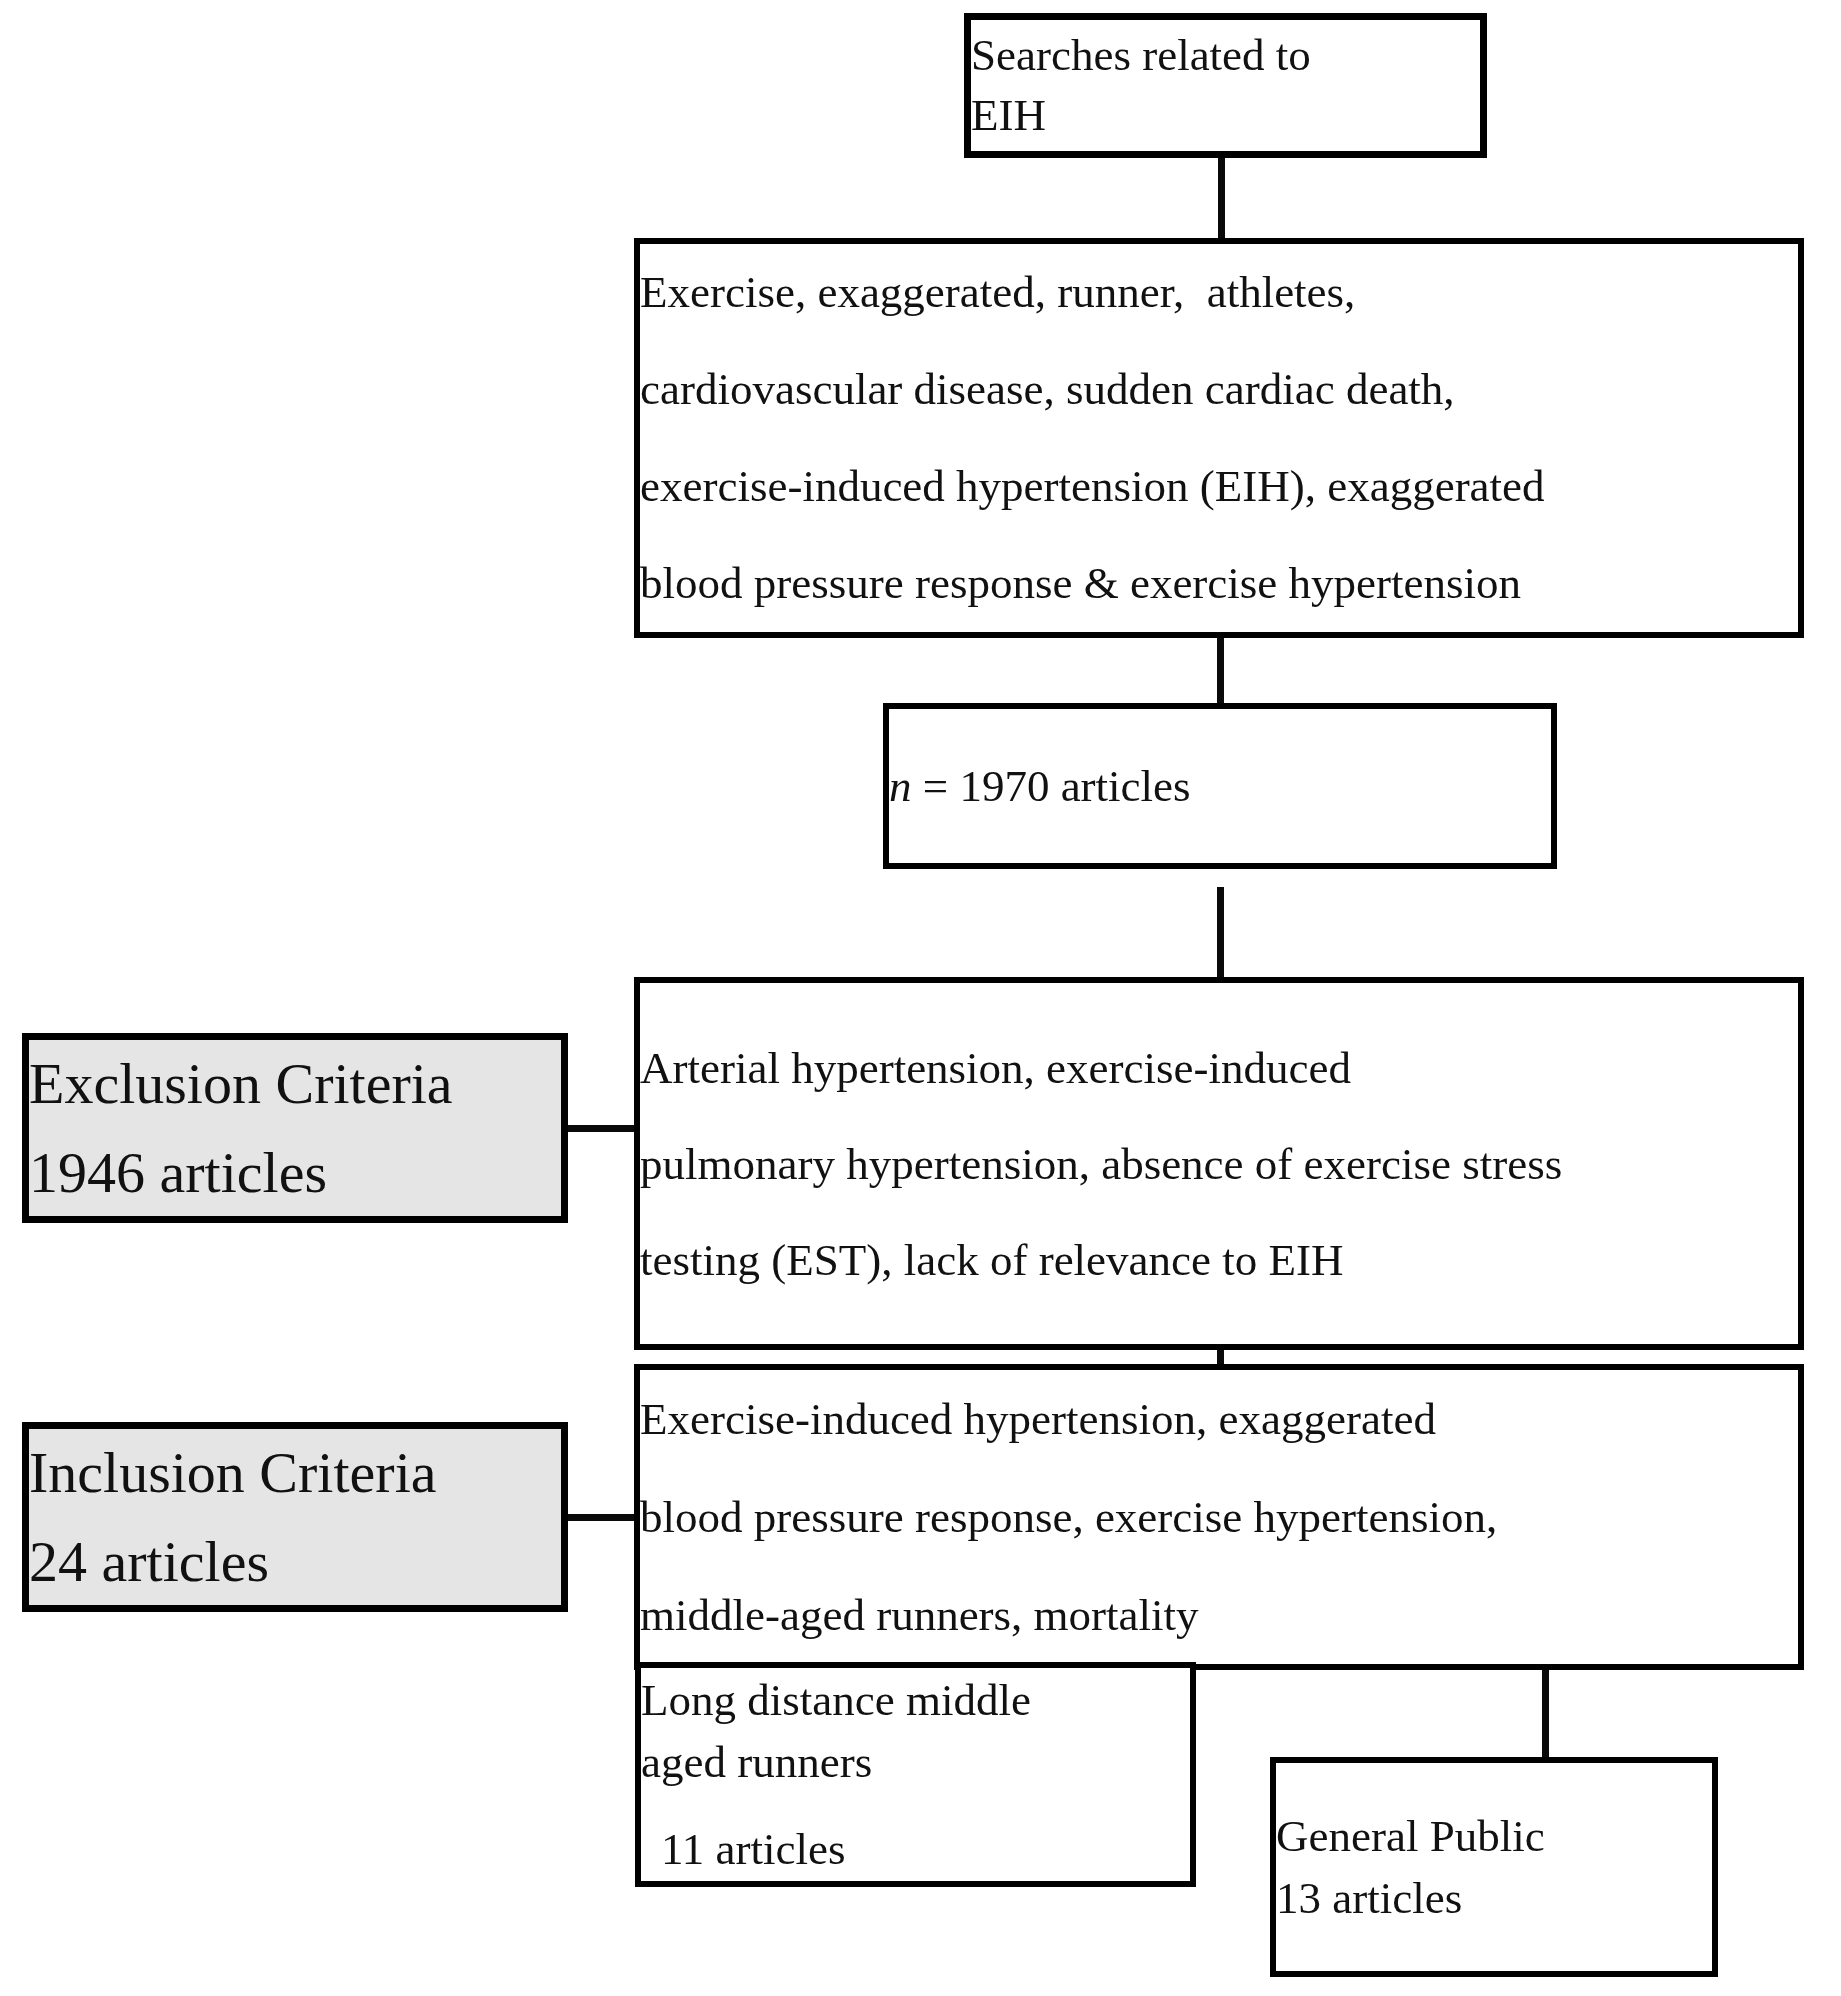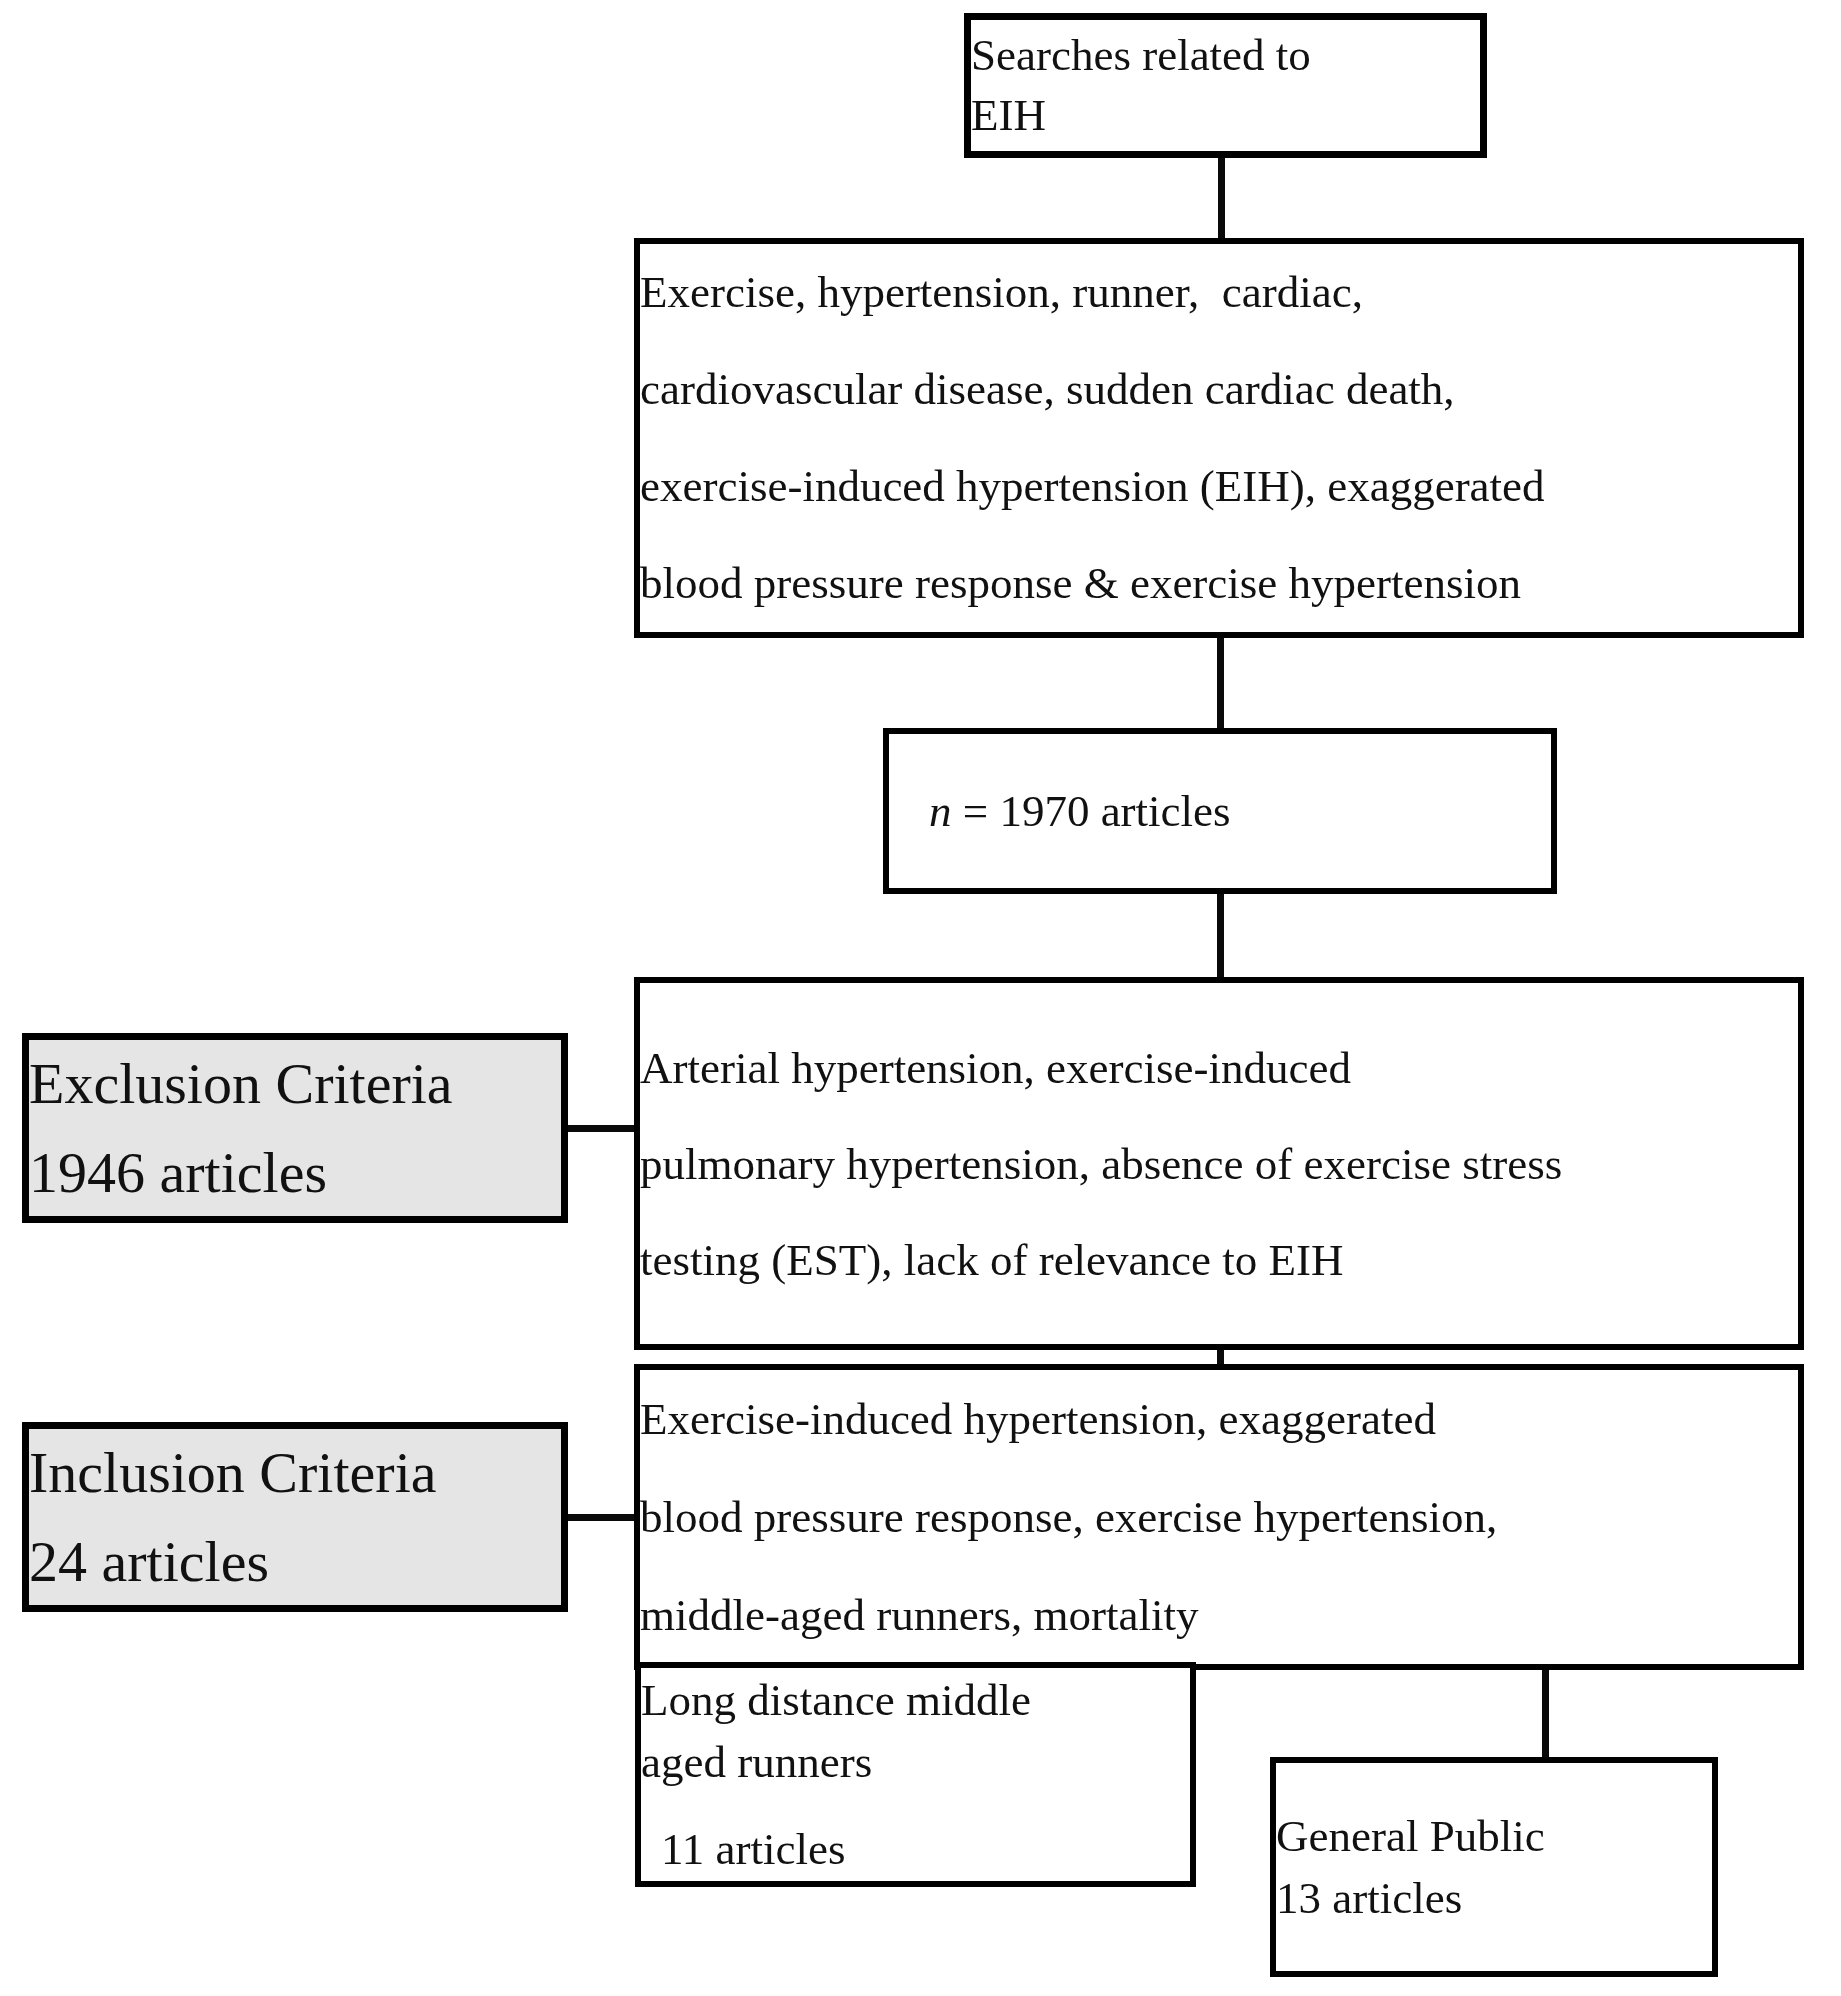--- a/index.html
+++ b/index.html
@@ -49,21 +49,21 @@
   .conn {
     position: absolute;
     background: #0a0a0a;
   }
   .conn.v { width: 6.8px; }
   .conn.h { height: 6.8px; }
 
   
   #b-searches    { left: 964px;  top: 12.6px;   width: 523px;  height: 145px; border-width: 7.7px; }
   #b-keywords    { left: 634px;  top: 238px;  width: 1170px; height: 400px; }
-  #b-n           { left: 883px;  top: 728px;  width: 674px;  height: 166px; padding-left: 40px; }
+  #b-n           { left: 883px;  top: 703px;  width: 674px;  height: 166px; }
   #b-exclusion   { left: 22px;   top: 1033px; width: 546px;  height: 190px; border-width: 7.7px; }
   #b-excl-terms  { left: 634px;  top: 977px; width: 1170px; height: 373px; }
   #b-inclusion   { left: 22px;   top: 1422px; width: 546px;  height: 190px; border-width: 7.7px; }
   #b-incl-terms  { left: 634px;  top: 1364px; width: 1170px; height: 306px; }
   #b-runners     { left: 635px;  top: 1662px; width: 561px;  height: 225px; }
   #b-public      { left: 1270px; top: 1757px; width: 448px;  height: 220px; }
 
   
   #c-v1 { left: 1218px; top: 153px;  height: 92px;  }
   #c-v2 { left: 1217px; top: 632px;  height: 99px; }
@@ -87,21 +87,21 @@
   <div class="conn v" id="c-v6"></div>
   <div class="conn h" id="c-h1"></div>
   <div class="conn h" id="c-h2"></div>
 
   <div class="box" id="b-searches">
     <div class="line lh62">Searches related to</div>
     <div class="line lh62">EIH</div>
   </div>
 
   <div class="box" id="b-keywords">
-    <div class="line lh100">Exercise, hypertension, runner,  cardiac,</div>
+    <div class="line lh100">Exercise, exaggerated, runner,  athletes,</div>
     <div class="line lh100">cardiovascular disease, sudden cardiac death,</div>
     <div class="line lh100">exercise-induced hypertension (EIH), exaggerated</div>
     <div class="line lh100">blood pressure response &amp; exercise hypertension</div>
   </div>
 
   <div class="box" id="b-n">
     <div class="line lh62"><span class="it">n</span><span> = 1970 articles</span></div>
   </div>
 
   <div class="box gray" id="b-exclusion">

